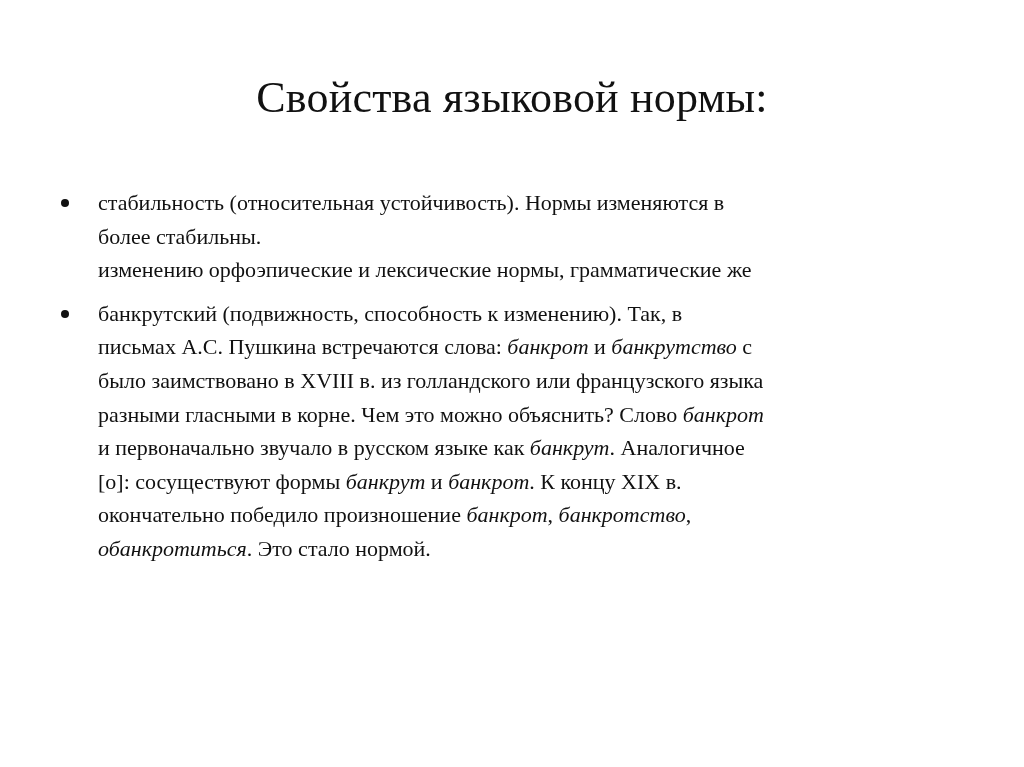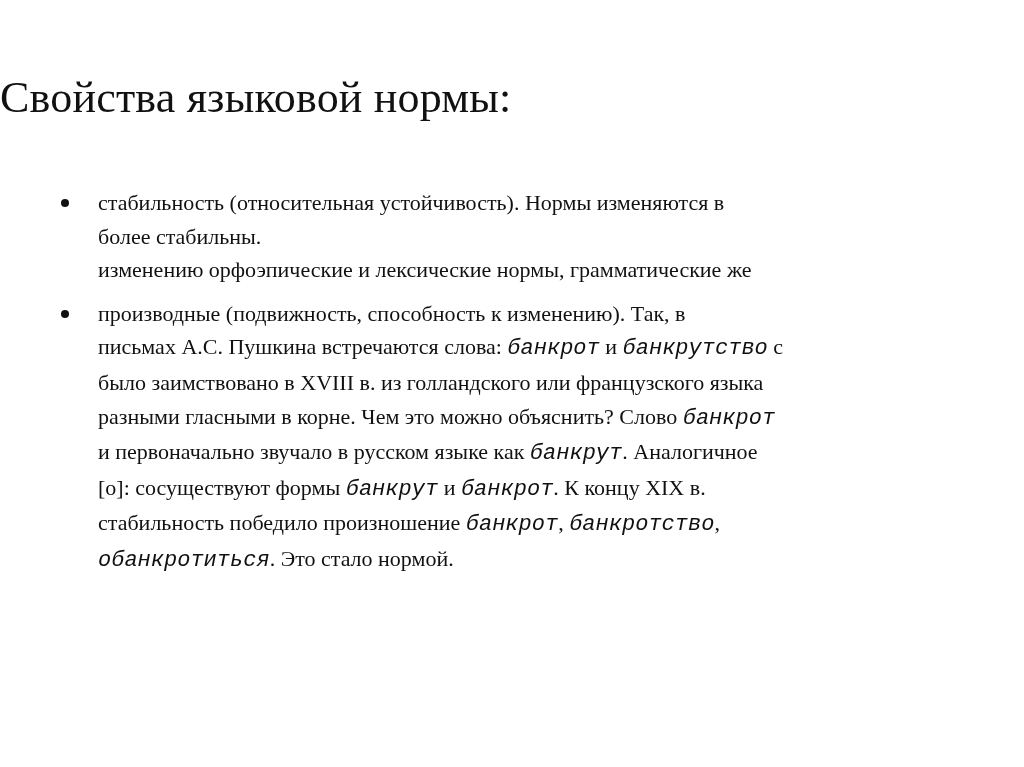--- a/index.html
+++ b/index.html
@@ -4,49 +4,49 @@
   <style>
     html, body { margin: 0; padding: 0; background: #ffffff; }
     body {
       width: 1024px; height: 767px; overflow: hidden; position: relative;
       font-family: "Liberation Serif", "DejaVu Serif", serif;
       color: #111111;
     }
     .slide { position: absolute; inset: 0; background: #ffffff; }
     .title {
       position: absolute; left: 0; right: 0; top: 68px;
-      text-align: left; font-size: 44px; line-height: 60px; letter-spacing: 0.2px;
+      text-align: center; font-size: 44px; line-height: 60px; letter-spacing: 0.2px;
     }
     .bullets { position: absolute; left: 56px; top: 186px; width: 940px; }
     .bullet { position: relative; padding-left: 42px; margin-bottom: 10px; }
     .bullet-dot {
       position: absolute; left: 5px; top: 13px; width: 8px; height: 8px;
       border-radius: 50%; background: #111111;
     }
     .line { font-size: 22px; line-height: 33.6px; white-space: nowrap; }
     .line span { white-space: pre; }
-    .it { font-style: italic; font-family: Liberation Mono, monospace; }
+    .it { font-style: italic; }
   </style>
 </head>
 <body>
 
 <div class="slide">
   <div class="title">Свойства языковой нормы:</div>
   <div class="bullets" id="bullets">
       <div class="bullet">
         <span class="bullet-dot"></span>
         <div class="line"><span>стабильность (относительная устойчивость). Нормы изменяются в</span></div>
         <div class="line"><span>более стабильны.</span></div>
         <div class="line"><span>изменению орфоэпические и лексические нормы, грамматические же</span></div>
       </div>
       <div class="bullet">
         <span class="bullet-dot"></span>
-        <div class="line"><span>производные (подвижность, способность к изменению). Так, в</span></div>
+        <div class="line"><span>банкрутский (подвижность, способность к изменению). Так, в</span></div>
         <div class="line"><span>письмах А.С. Пушкина встречаются слова: </span><span class="it">банкрот</span><span> и </span><span class="it">банкрутство</span><span> с</span></div>
         <div class="line"><span>было заимствовано в XVIII в. из голландского или французского языка</span></div>
         <div class="line"><span>разными гласными в корне. Чем это можно объяснить? Слово </span><span class="it">банкрот</span></div>
         <div class="line"><span>и первоначально звучало в русском языке как </span><span class="it">банкрут</span><span>. Аналогичное</span></div>
         <div class="line"><span>[о]: сосуществуют формы </span><span class="it">банкрут</span><span> и </span><span class="it">банкрот</span><span>. К концу XIX в.</span></div>
-        <div class="line"><span>стабильность победило произношение </span><span class="it">банкрот</span><span>, </span><span class="it">банкротство</span><span>,</span></div>
+        <div class="line"><span>окончательно победило произношение </span><span class="it">банкрот</span><span>, </span><span class="it">банкротство</span><span>,</span></div>
         <div class="line"><span class="it">обанкротиться</span><span>. Это стало нормой.</span></div>
       </div>
     </div>
 </div>
 
 </body></html>

